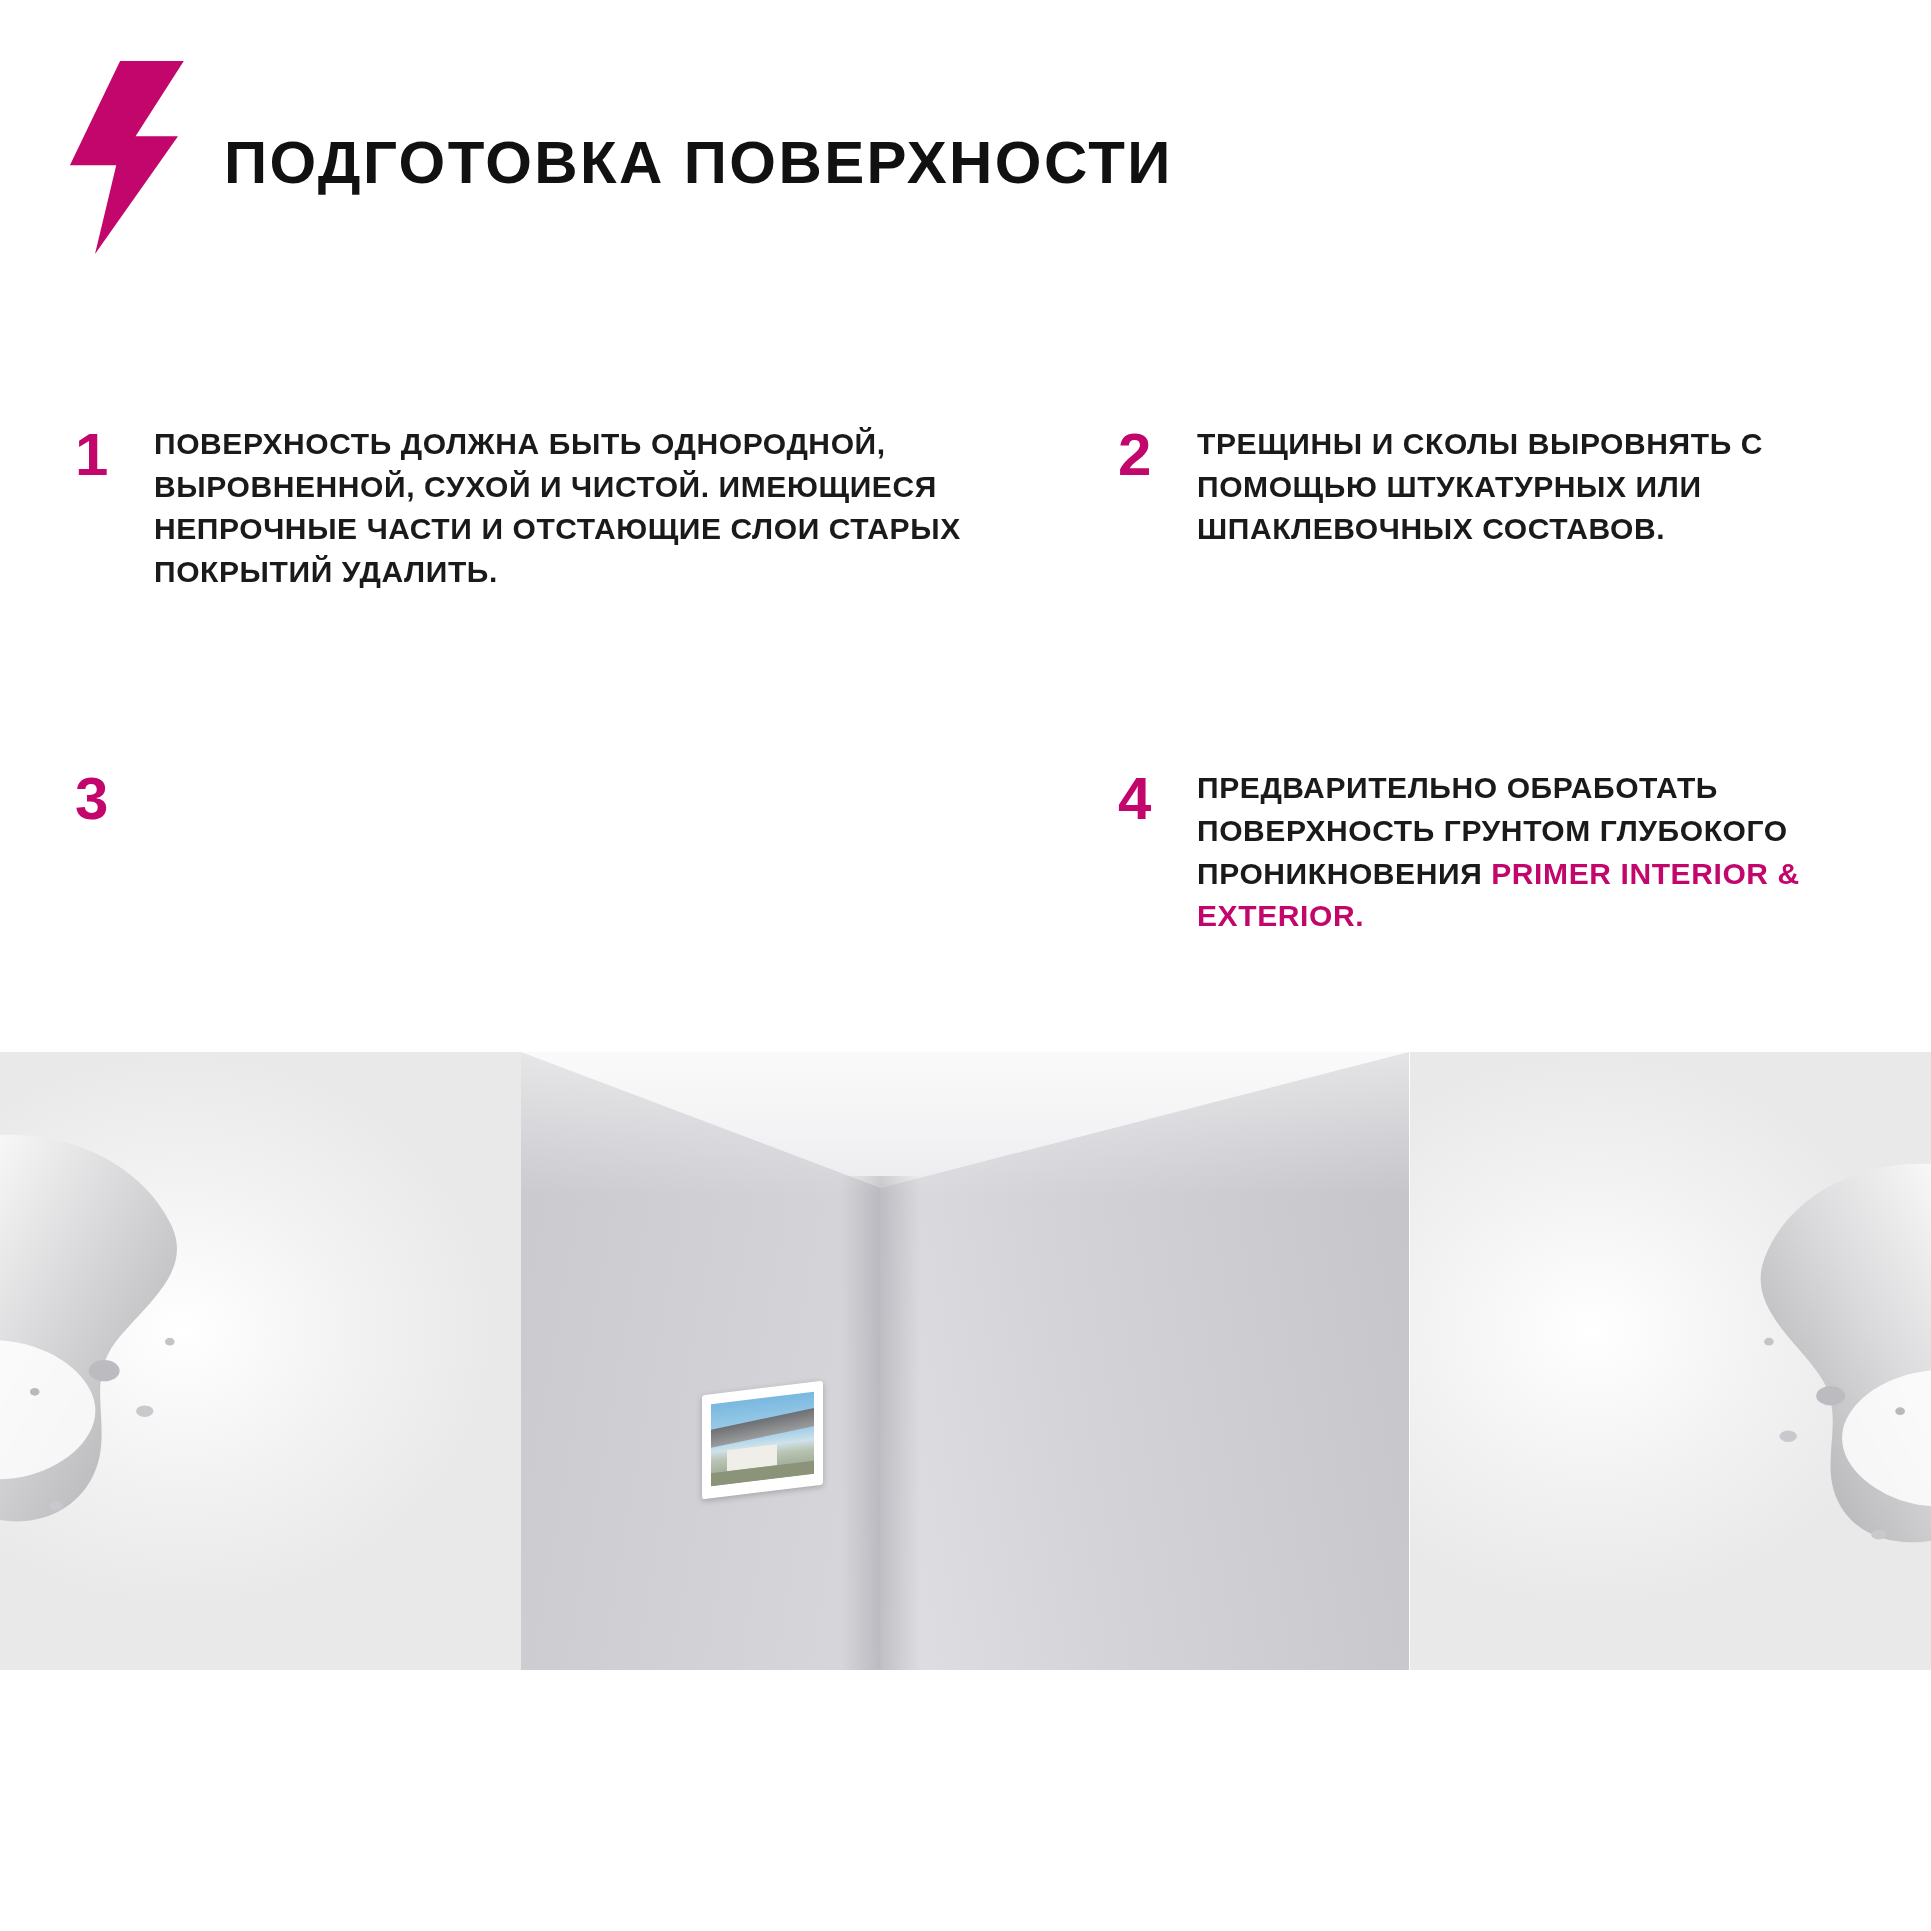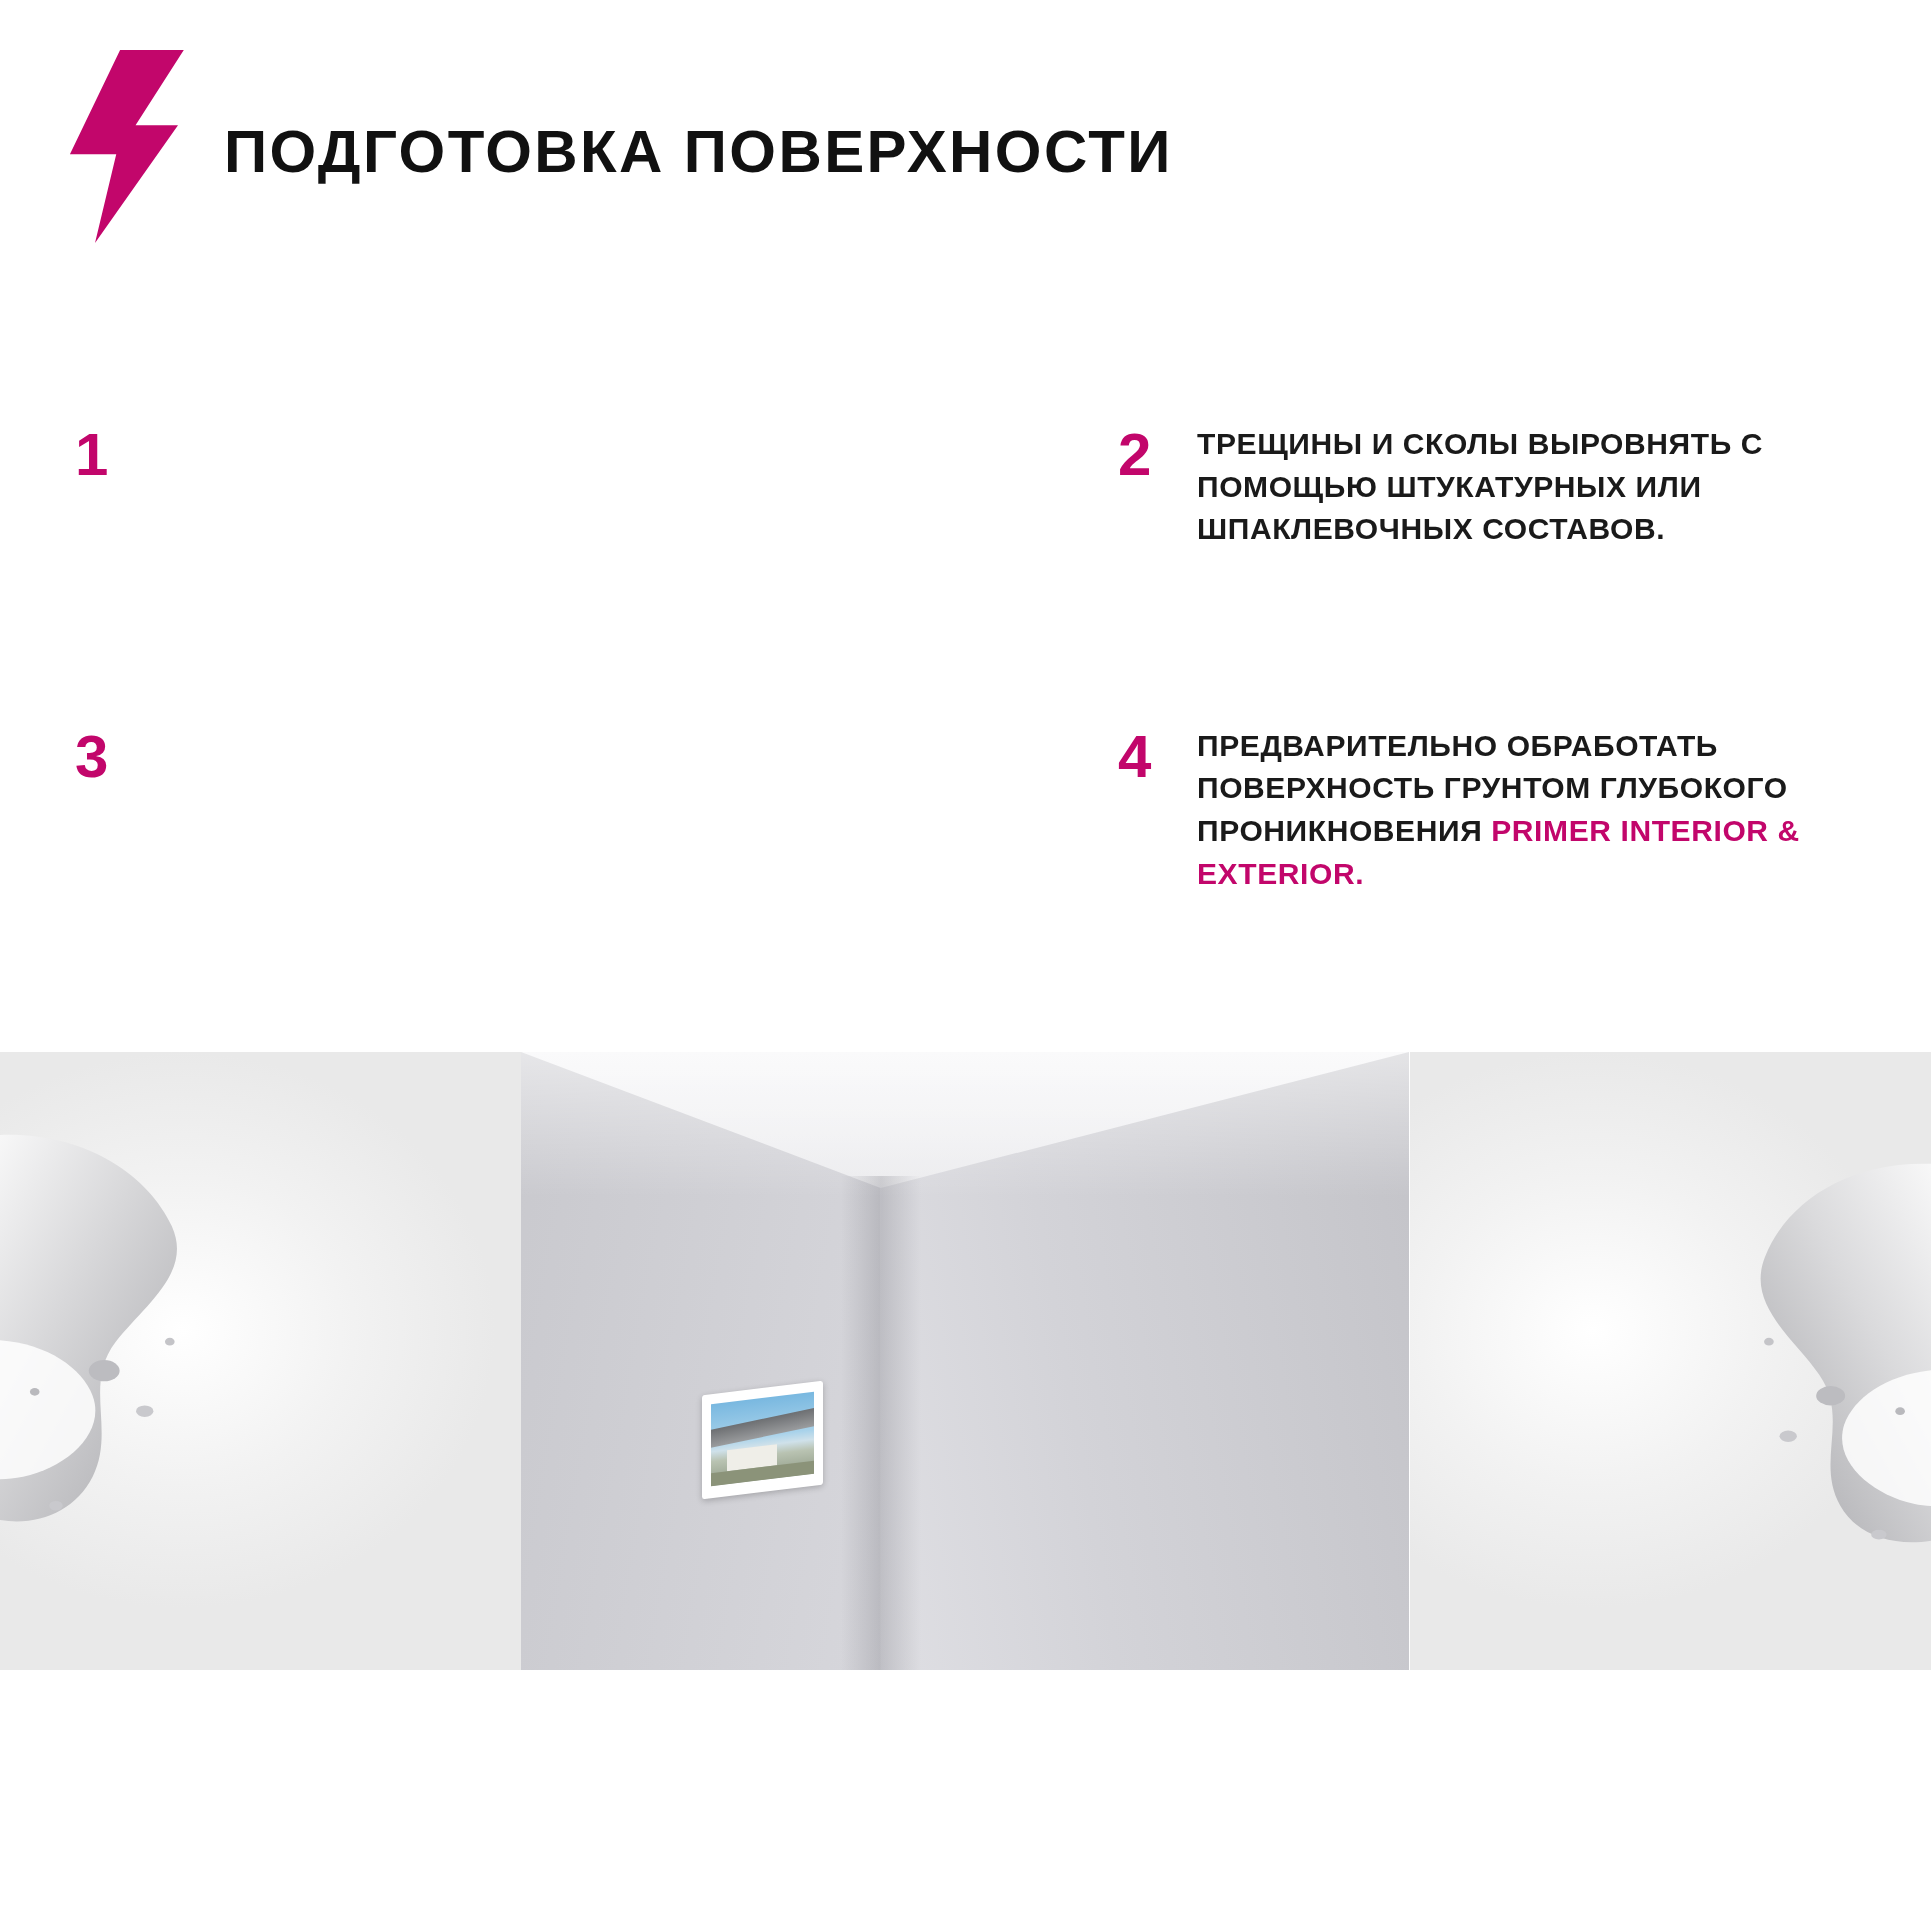--- a/index.html
+++ b/index.html
@@ -20,21 +20,21 @@
     position: relative;
     width: 1931px;
     height: 1931px;
     background: #ffffff;
   }
 
   
   .header {
     position: absolute;
     left: 0;
-    top: 0;
+    top: 11px;
     width: 1931px;
     height: 290px;
     display: flex;
     align-items: flex-start;
   }
   .bolt-wrap {
     position: absolute;
     left: 60px;
     top: 50px;
     width: 126px;
@@ -232,20 +232,21 @@
         <polygon points="62,0 128,0 78,78 122,78 36,200 58,108 10,108" fill="#c2066b"></polygon>
       </svg>
     </div>
     <div class="header-title">ПОДГОТОВКА ПОВЕРХНОСТИ</div>
   </div>
 
   <div class="steps">
 
     <div class="step col-left">
       <div class="step-num">1</div>
+      <div class="step-text">ПОВЕРХНОСТЬ ДОЛЖНА БЫТЬ ОДНОРОДНОЙ, ВЫРОВНЕННОЙ, СУХОЙ И ЧИСТОЙ. ИМЕЮЩИЕСЯ НЕПРОЧНЫЕ ЧАСТИ И ОТСТАЮЩИЕ СЛОИ СТАРЫХ ПОКРЫТИЙ УДАЛИТЬ.</div>
     </div>
 
     <div class="step col-right">
       <div class="step-num">2</div>
       <div class="step-text">ТРЕЩИНЫ И СКОЛЫ ВЫРОВНЯТЬ С ПОМОЩЬЮ ШТУКАТУРНЫХ ИЛИ ШПАКЛЕВОЧНЫХ СОСТАВОВ.</div>
     </div>
 
     <div class="step col-left">
       <div class="step-num">3</div>
     </div>

